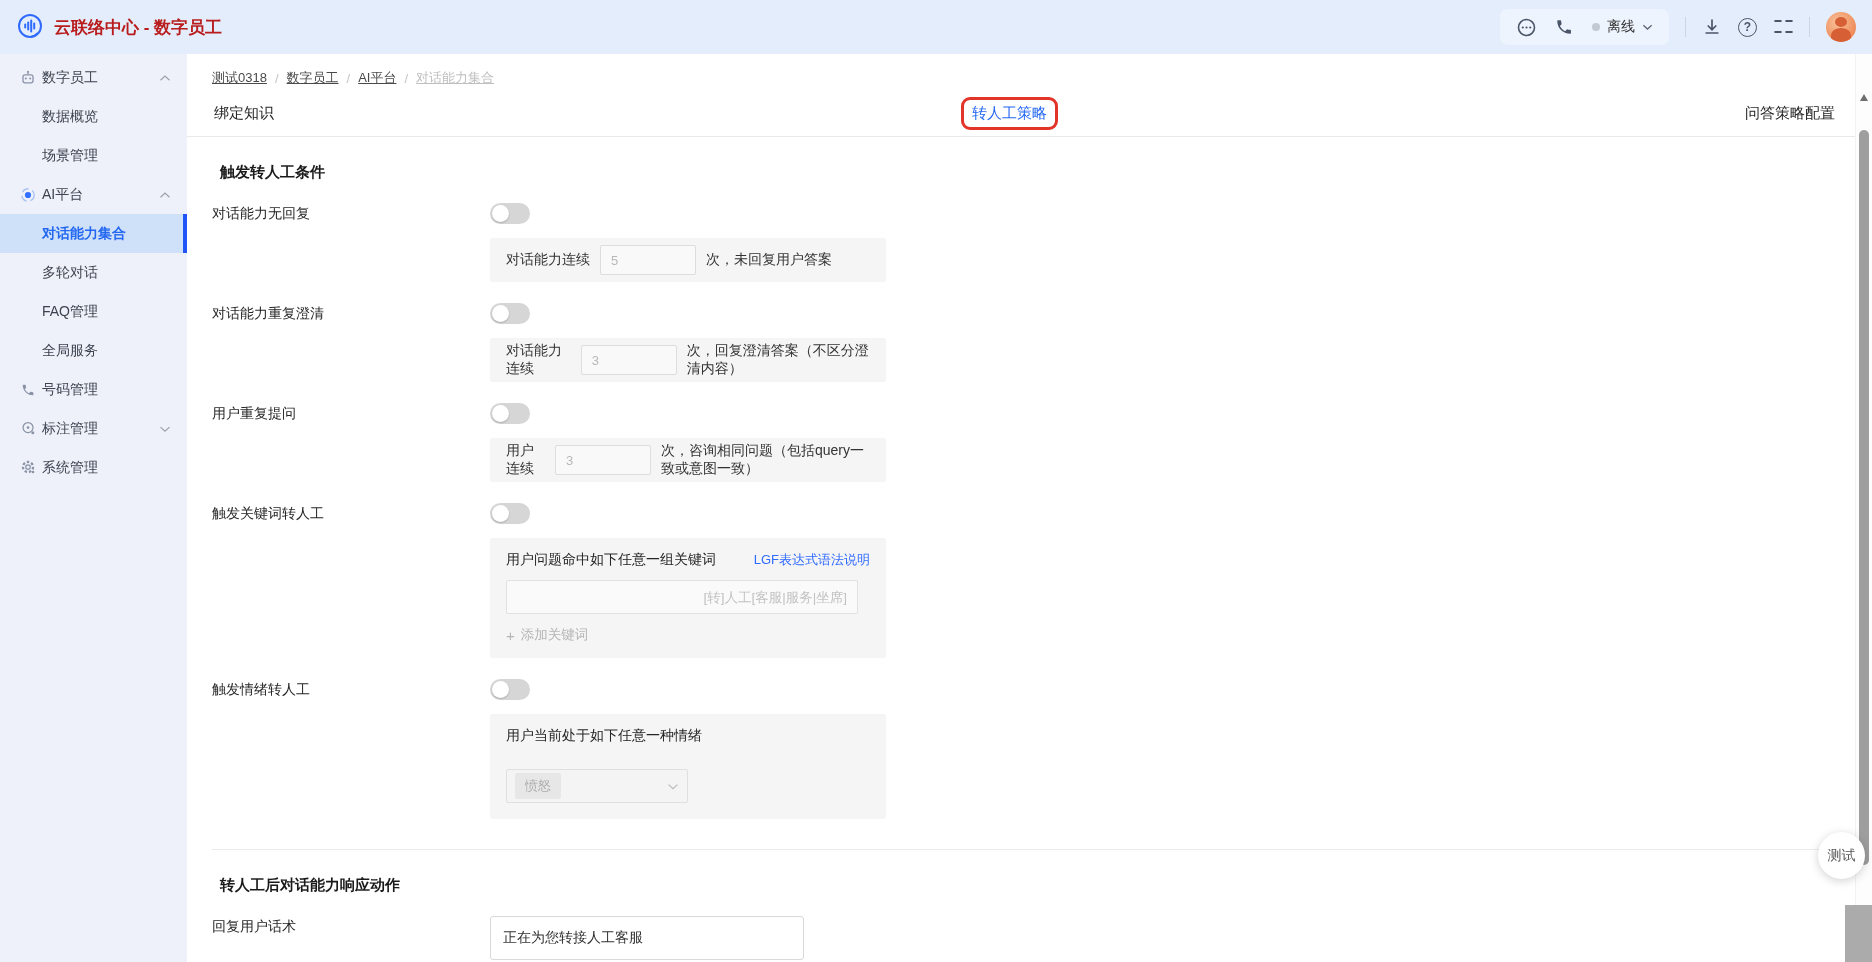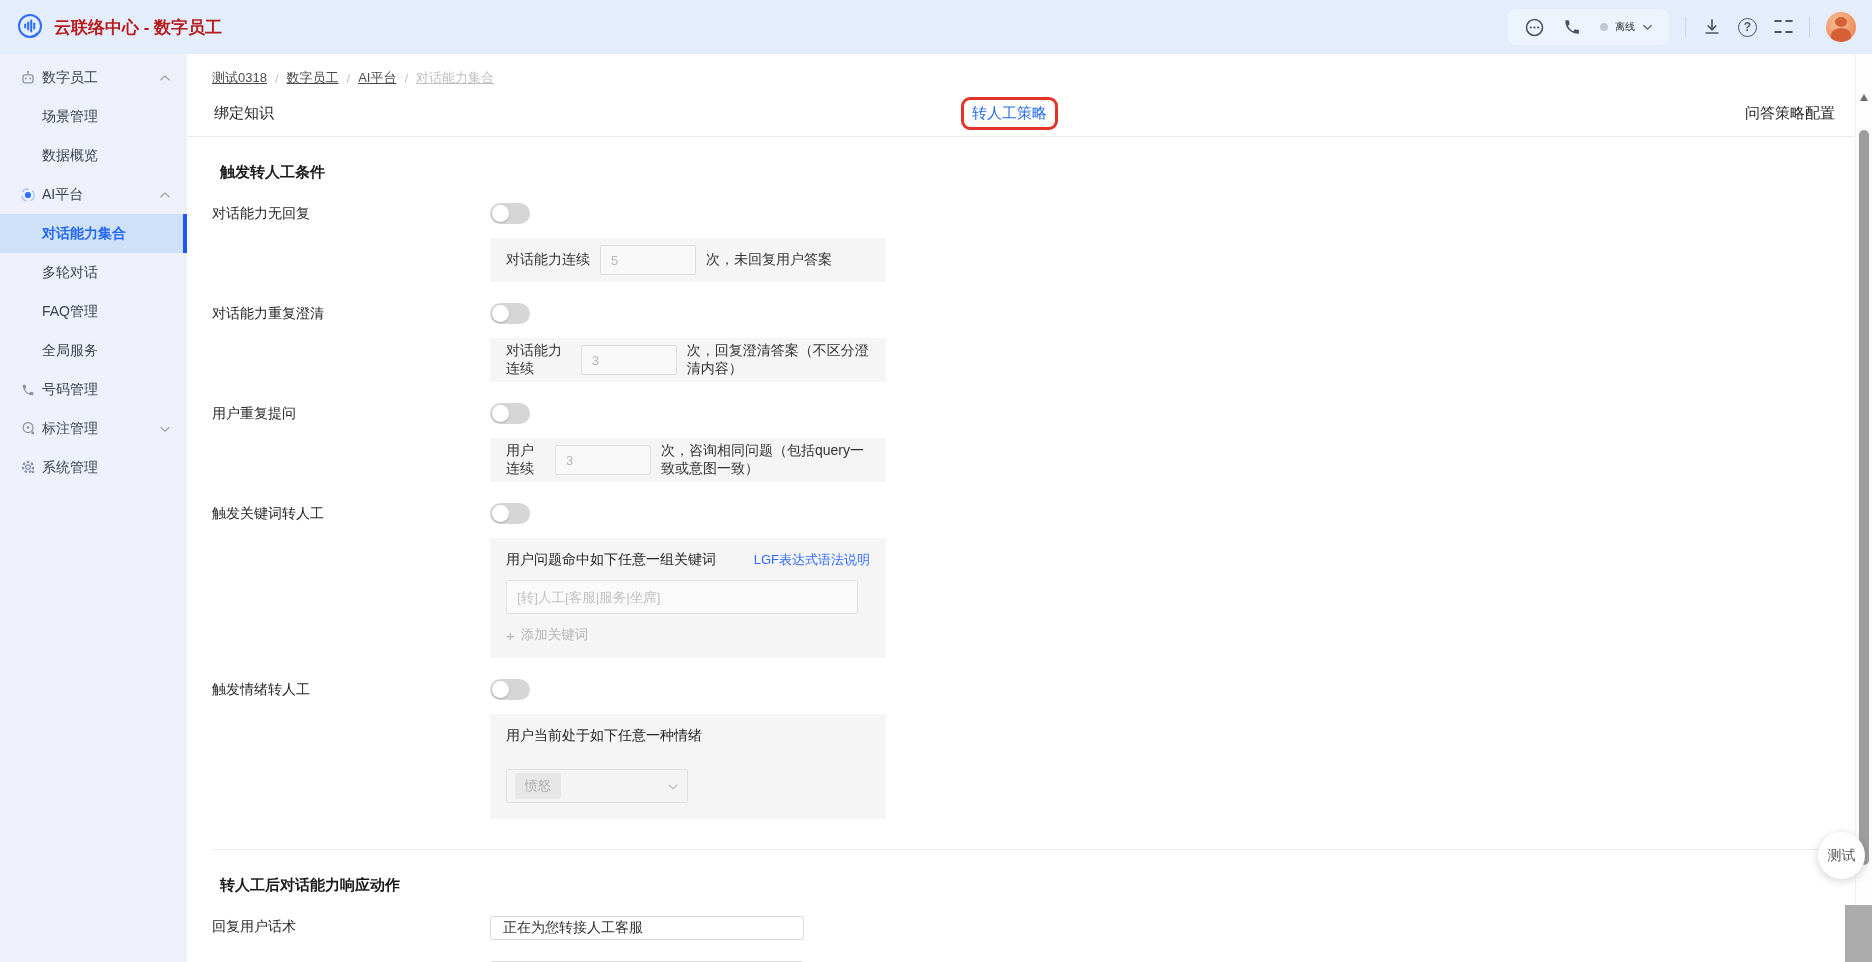--- a/index.html
+++ b/index.html
@@ -8,21 +8,21 @@
 
   
   .header { position:absolute; left:0; top:0; right:0; height:54px; background:#e3edfb; display:flex; align-items:center; padding:0 16px; }
   .logo { width:28px; height:28px; flex:none; }
   .app-title { margin-left:10px; font-size:17px; font-weight:700; color:#b91c1c; }
   .header-right { margin-left:auto; display:flex; align-items:center; gap:16px; }
   .status-pill { display:flex; align-items:center; gap:18px; background:#edf4fd; border-radius:8px; height:36px; padding:0 16px; }
   .hicon { width:20px; height:20px; display:inline-flex; align-items:center; justify-content:center; color:#4a5568; }
   .status-group { display:flex; align-items:center; gap:7px; cursor:pointer; }
   .status-dot { width:8px; height:8px; border-radius:50%; background:#c3c9d2; }
-  .status-text { font-size:10px; color:#333; }
+  .status-text { font-size:14px; color:#333; }
   .v-div { width:1px; height:20px; background:#c9d6e8; }
   .help-circle { width:19px; height:19px; border:1.6px solid #4a5568; border-radius:50%; color:#4a5568; font-size:12px; display:flex; align-items:center; justify-content:center; font-weight:700; }
   .grid-icon { display:grid; grid-template-columns:8px 8px; grid-template-rows:8px 8px; gap:3px; }
   .grid-icon div { border:1.6px solid #4a5568; border-radius:1px; }
   .avatar { width:30px; height:30px; border-radius:50%; background:radial-gradient(circle at 40% 35%, #f8c39c, #ef8c5a 70%); position:relative; overflow:hidden; }
   .avatar::before { content:''; position:absolute; left:9px; top:5px; width:12px; height:10px; border-radius:50%; background:#d65f35; }
   .avatar::after { content:''; position:absolute; left:5px; top:16px; width:20px; height:14px; border-radius:50% 50% 0 0; background:#d65f35; }
 
   
   .sidebar { position:absolute; left:0; top:54px; bottom:0; width:187px; background:#eef1f9; padding-top:4px; }
@@ -56,34 +56,34 @@
   .toggle .knob { position:absolute; left:2px; top:2px; width:17px; height:17px; border-radius:50%; background:#fff; box-shadow:0 1px 2px rgba(0,0,0,.2); }
 
   .panel { width:396px; background:#f5f5f5; margin-top:14px; border-radius:2px; }
   .panel.simple { height:44px; display:flex; align-items:center; padding:0 16px; font-size:14px; color:#333; }
   .num-input { width:96px; height:30px; margin:0 10px; border:1px solid #ddd; border-radius:2px; background:#f9f9f9; color:#b8b8b8; font-size:13px; padding:0 10px; font-family:inherit; }
 
   .panel.keyword { padding:13px 16px 14px; }
   .kw-head { display:flex; align-items:center; justify-content:space-between; }
   .kw-hint { font-size:14px; color:#262626; }
   .kw-link { font-size:13px; color:#2f6bff; cursor:pointer; }
-  .kw-input { display:block; margin-top:11px; width:352px; height:34px; border:1px solid #e2e2e2; border-radius:2px; background:#fafafa; color:#c2c2c2; font-size:13.5px; padding:0 10px; font-family:inherit; }
+  .kw-input { display:block; margin-top:11px; width:352px; height:34px; border:1px solid #e2e2e2; border-radius:2px; background:#fafafa; color:#c2c2c2; font-size:13.5px; padding:0 10px; font-family:inherit;text-align:right; }
   .kw-input::placeholder { color:#c2c2c2; }
   .kw-add { margin-top:12px; font-size:13.5px; color:#b5b5b5; display:flex; align-items:center; gap:6px; cursor:default; }
   .plus-glyph { font-size:15px; line-height:1; }
 
   .panel.emotion { padding:13px 16px 16px; }
   .emo-hint { font-size:14px; color:#262626; }
   .emo-select { margin-top:24px; width:182px; height:34px; border:1px solid #e0e0e0; border-radius:2px; background:#f4f4f4; display:flex; align-items:center; padding:0 8px; }
   .emo-tag { background:#e7e7e7; color:#ababab; font-size:13px; padding:4px 10px; border-radius:2px; }
   .emo-chev { margin-left:auto; color:#bbb; display:flex; }
 
   .section-divider { border:none; border-top:1px solid #ebebeb; margin:30px 0 0; }
 
-  .input-wrap { width:314px; height:24px; border:1px solid #d9d9d9; border-radius:3px; display:flex; align-items:center; padding:0 12px; background:#fff; }
+  .input-wrap { width:314px; height:44px; border:1px solid #d9d9d9; border-radius:3px; display:flex; align-items:center; padding:0 12px; background:#fff; }
   .input-wrap input { flex:1; border:none; outline:none; font-size:14px; color:#333; background:transparent; min-width:0; font-family:inherit; }
   .input-wrap input::placeholder { color:#c2c2c2; }
 
   
   .float-test { position:absolute; right:7px; top:832px; width:47px; height:47px; border-radius:50%; background:#fff; box-shadow:0 2px 10px rgba(0,0,0,.18); display:flex; align-items:center; justify-content:center; font-size:14px; color:#555; cursor:pointer; z-index:20; }
   .scrollbar { position:absolute; right:0; top:54px; width:17px; height:851px; background:#fdfdfd; border-left:1px solid #f2f2f2; z-index:15; }
   .sb-arrow-up { width:0; height:0; border:4.5px solid transparent; border-bottom:7px solid #6f6f6f; margin:36px auto 0; }
   .sb-thumb { position:absolute; left:3px; top:76px; width:10px; height:735px; border-radius:5px; background:#9e9e9e; }
   .sb-corner { position:absolute; right:0; bottom:0; width:27px; height:57px; background:#ababab; z-index:16; }
 </style>
@@ -164,24 +164,24 @@
           </svg>
       </span>
       <span class="slabel">数字员工</span>
       <span class="chev">
           <svg width="12" height="12" viewBox="0 0 16 10">
             <polyline points="2,8 8,2.5 14,8" fill="none" stroke="#9aa0a6" stroke-width="1.6"></polyline>
           </svg>
         </span>
     </div>
     <div class="side-item">
+        <span class="slabel">数据概览</span>
+      </div>
+    <div class="side-item">
         <span class="slabel">场景管理</span>
-      </div>
-    <div class="side-item">
-        <span class="slabel">数据概览</span>
       </div>
     <div class="side-item">
       <span class="sicon">
         <svg width="16" height="16" viewBox="0 0 16 16">
             <circle cx="8" cy="8" r="6.2" fill="none" stroke="#a9c2f5" stroke-width="1.4" stroke-dasharray="7 4"></circle>
             <circle cx="8" cy="8" r="3.1" fill="#3370ff"></circle>
           </svg>
       </span>
       <span class="slabel">AI平台</span>
       <span class="chev">

